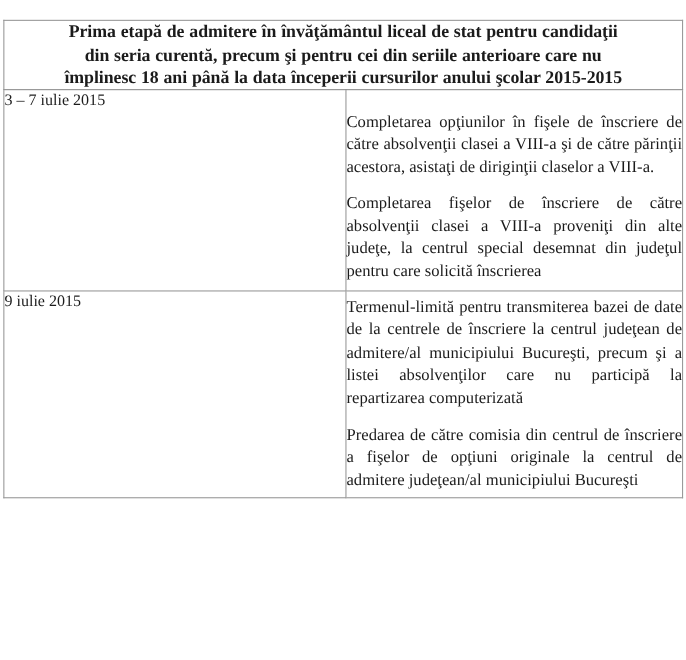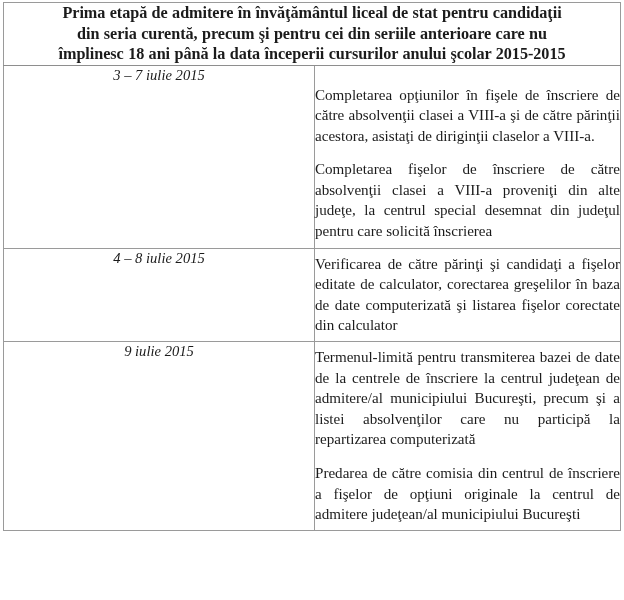--- a/index.html
+++ b/index.html
@@ -20,20 +20,21 @@
     width: 624px;
     height: 600px;
     box-sizing: border-box;
     padding: 2px 4px 0 3px;
   }
 
   table.calendar {
     width: 100%;
     border-collapse: collapse;
     table-layout: fixed;
+    margin-top: 16px;
   }
 
   table.calendar td,
   table.calendar th {
     border: 1px solid #9a9a9a;
     vertical-align: top;
     padding: 0;
   }
 
   
@@ -54,23 +55,22 @@
   col.c-date { width: 311px; }
   col.c-desc { width: 306px; }
 
   .date-cell {
     vertical-align: middle;
     padding: 6px 8px 6px 7px;
   }
   .date-text {
     font-size: 14.6px;
     line-height: 18px;
-    text-align: center;
+    text-align: left;
     white-space: nowrap;
-    font-style: italic;
   }
 
   
   .desc-cell {
     padding: 4px 8px 4px 7px;
     vertical-align: top;
   }
   .desc-p {
     font-size: 15.1px;
     line-height: 20.6px;
@@ -117,28 +117,20 @@
         <td class="date-cell">
           <div class="date-text">3 – 7 iulie 2015</div>
         </td>
         <td class="desc-cell">
           <p class="desc-p">Completarea opţiunilor în fişele de înscriere de către absolvenţii clasei a VIII-a şi de către părinţii acestora, asistaţi de diriginţii claselor a VIII-a.</p>
           <p class="desc-p">Completarea fişelor de înscriere de către absolvenţii clasei a VIII-a proveniţi din alte judeţe, la centrul special desemnat din judeţul pentru care solicită înscrierea</p>
         </td>
       </tr>
 
 
-      <tr class="r3">
-        <td class="date-cell">
-          <div class="date-text">4 – 8 iulie 2015</div>
-        </td>
-        <td class="desc-cell">
-          <p class="desc-p">Verificarea de către părinţi şi candidaţi a fişelor editate de calculator, corectarea greşelilor în baza de date computerizată şi listarea fişelor corectate din calculator</p>
-        </td>
-      </tr>
 
       <tr class="r4">
         <td class="date-cell">
           <div class="date-text">9 iulie 2015</div>
         </td>
         <td class="desc-cell">
           <p class="desc-p">Termenul-limită pentru transmiterea bazei de date de la centrele de înscriere la centrul judeţean de admitere/al municipiului Bucureşti, precum şi a listei absolvenţilor care nu participă la repartizarea computerizată</p>
           <p class="desc-p">Predarea de către comisia din centrul de înscriere a fişelor de opţiuni originale la centrul de admitere judeţean/al municipiului Bucureşti</p>
         </td>
       </tr>

